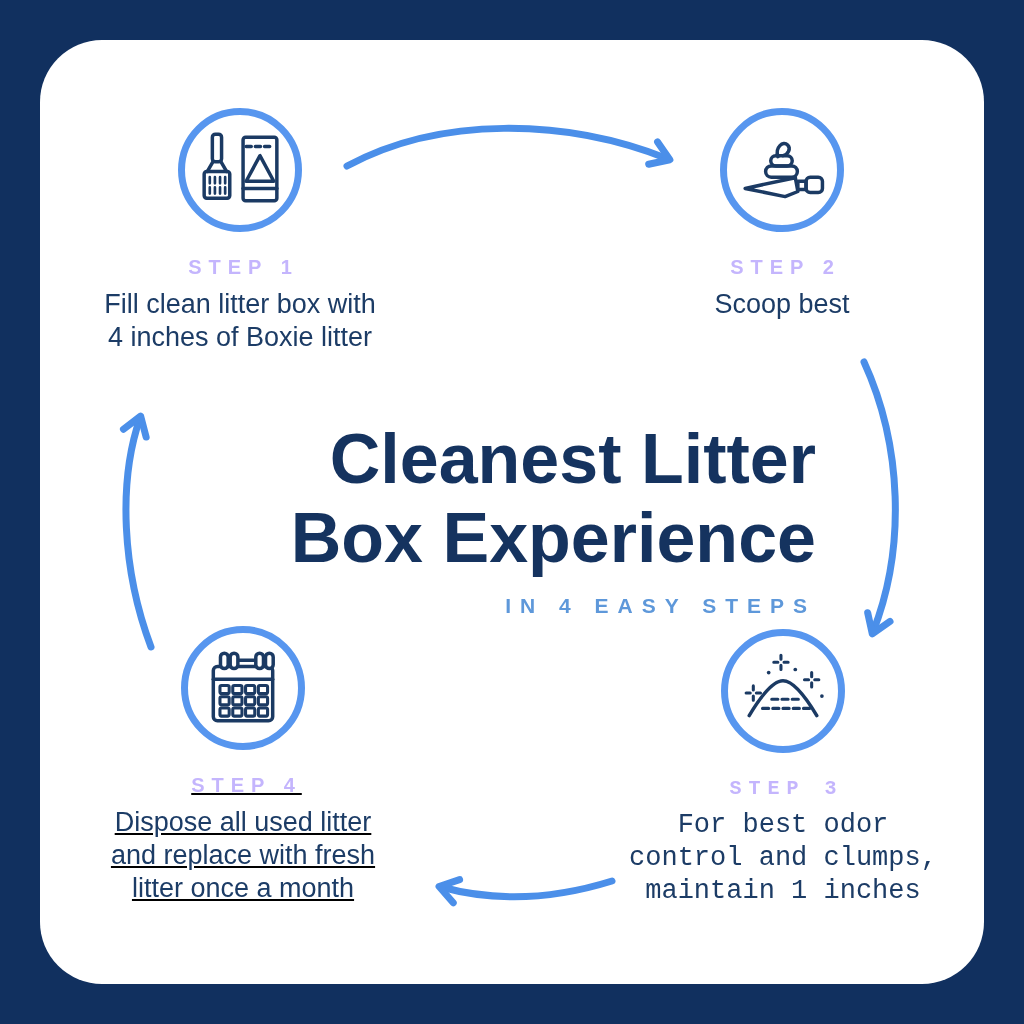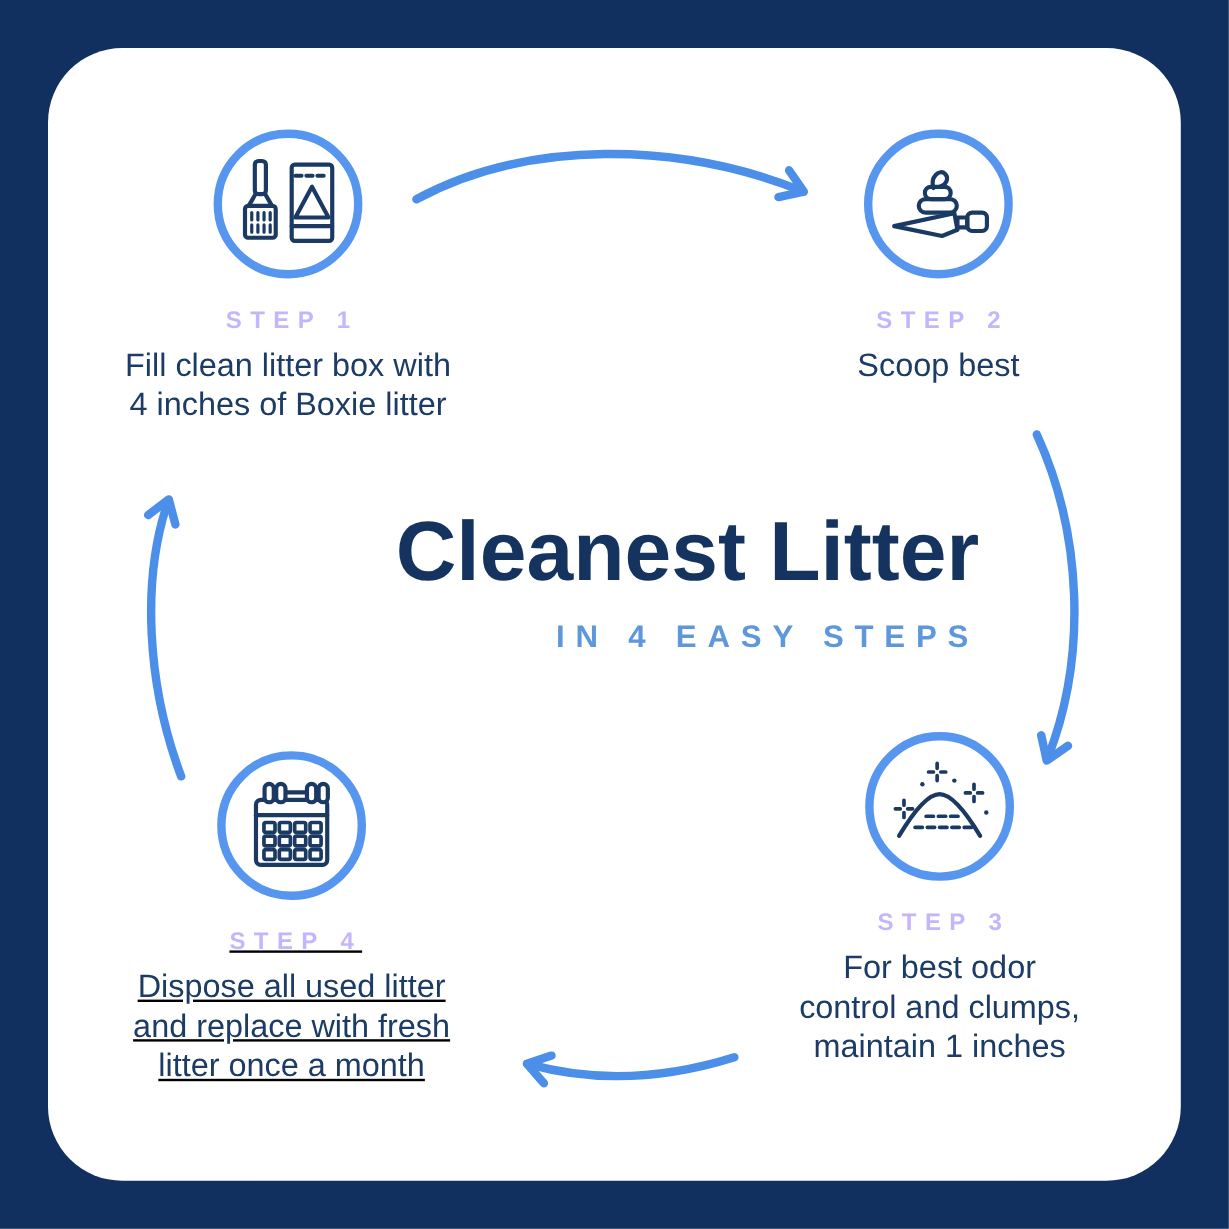--- a/index.html
+++ b/index.html
@@ -46,38 +46,38 @@
     color: #c4b5fd;
   }
   .step-desc {
     margin-top: 9px;
     font-size: 27px;
     line-height: 33px;
     color: #1C3C66;
   }
   #step1 { left: 50px;  top: 108px; }
   #step2 { left: 592px; top: 108px; }
-  #step3 { left: 593px; top: 610px; }
+  #step3 { left: 593px; top: 629px; font-family: Liberation Mono, monospace; }
   #step4 { left: 53px;  top: 626px; text-decoration: underline; }
   .title-block {
     position: absolute;
     left: 0; top: 404px;
     width: 816px;
     text-align: right;
     margin-top: 16px;
   }
   .title-line {
     font-size: 70px;
     line-height: 79px;
     font-weight: bold;
     color: #15335F;
   }
   .subtitle {
     margin-top: 16px;
-    font-size: 26px;
+    font-size: 21px;
     font-weight: bold;
     letter-spacing: 9px;
     text-indent: 9px;
     color: #5E98DA;
   }
   .icon-svg { display: block; }
 </style>
 </head>
 <body>
 
@@ -134,20 +134,21 @@
     </svg>
   </div>
   <div class="step-label">STEP 2</div>
   <div class="step-desc">
     <div>Scoop best</div>
   </div>
 </div>
 
 <div class="title-block">
   <div class="title-line">Cleanest Litter</div>
+  <div class="title-line">Box Experience</div>
   <div class="subtitle">IN 4 EASY STEPS</div>
 </div>
 
 <div class="step" id="step3">
   <div class="step-circle">
     <svg class="icon-svg" width="86" height="86" viewBox="0 0 84 84">
       <g fill="none" stroke="#1B3A63" stroke-width="3.4" stroke-linecap="round" stroke-linejoin="round">
         <path d="M9 66 C24 41 34 32 42 32 C50 32 60 41 75 66"></path>
         <path stroke-width="3" d="M31 50 H37 M41 50 H47 M51 50 H57"></path>
         <path stroke-width="3" d="M22 59 H28 M32 59 H38 M42 59 H48 M52 59 H58 M62 59 H68"></path>

